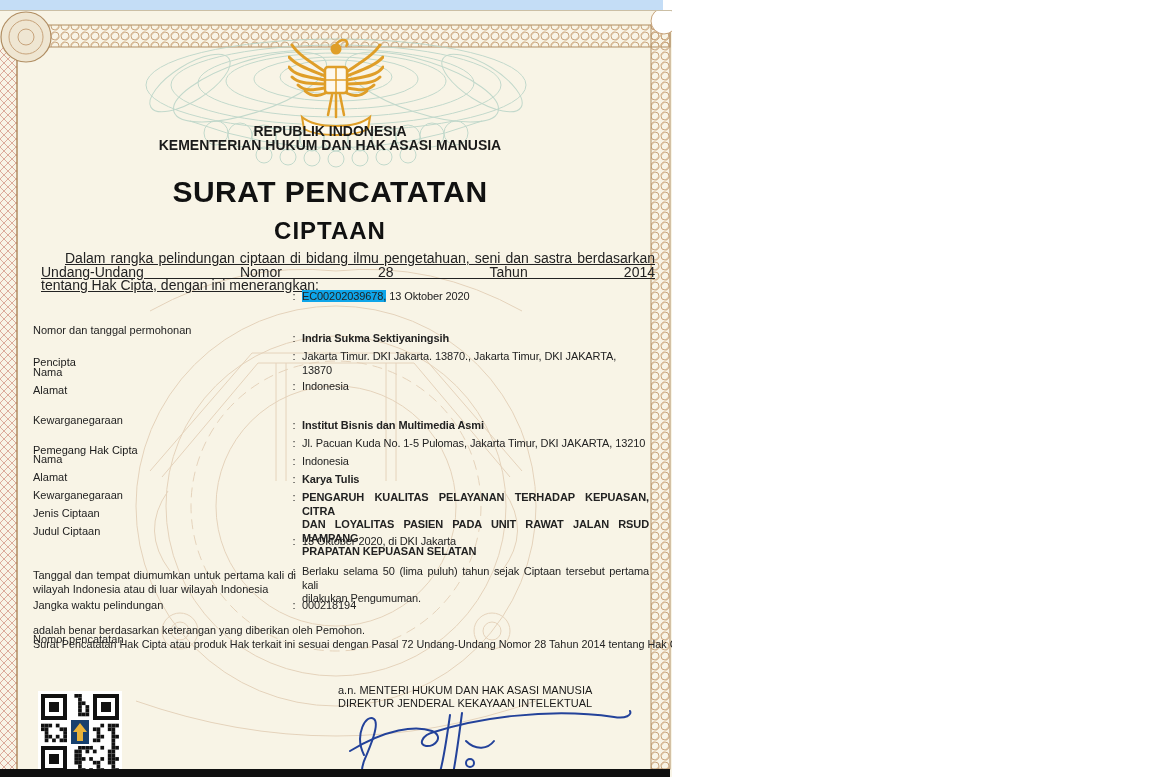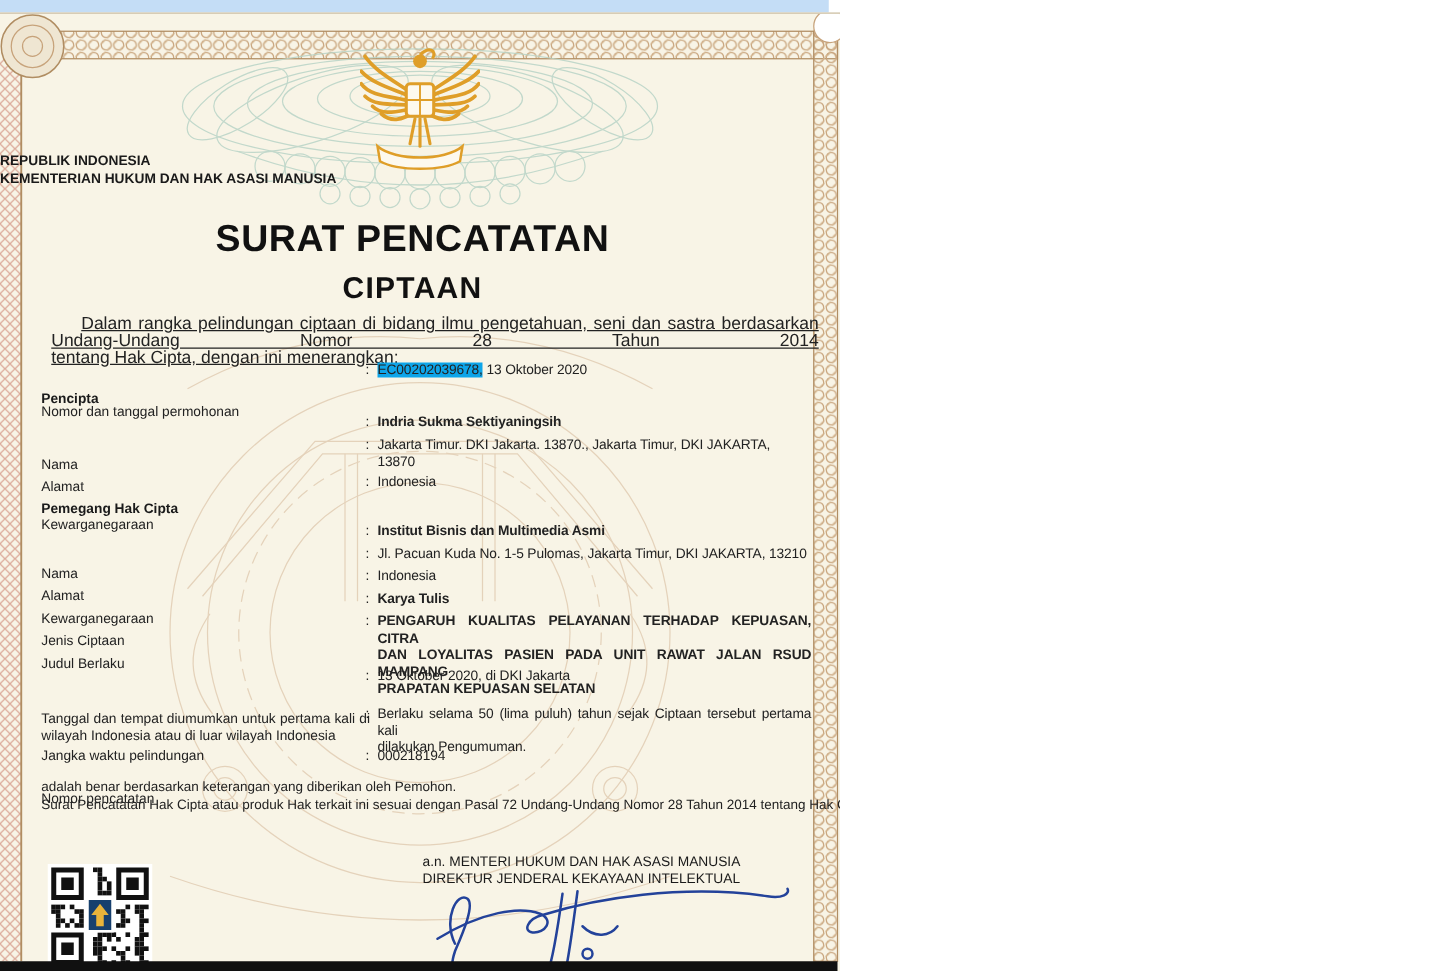--- a/index.html
+++ b/index.html
@@ -2,36 +2,36 @@
 <html><head>
 <meta charset="utf-8">
 <style>
   html,body{margin:0;padding:0;}
   body{width:1152px;height:777px;background:#ffffff;position:relative;overflow:hidden;
        font-family:"Liberation Sans",sans-serif;}
   .top-strip{position:absolute;left:0;top:0;width:663px;height:10px;background:#c4ddf6;}
   .cert{position:absolute;left:0;top:10px;width:672px;height:767px;background:#f8f4e6;
         overflow:hidden;border-top:1px solid #cbbfa5;}
   .cert svg.deco{position:absolute;pointer-events:none;}
-  .hdr{position:absolute;left:0;width:660px;text-align:left;font-weight:bold;
-       font-size:11px;color:#1a1a1a;z-index:3;}
+  .hdr{position:absolute;left:0;width:660px;text-align:center;font-weight:bold;
+       font-size:14px;color:#1a1a1a;z-index:3;}
   .title{position:absolute;left:0;width:660px;text-align:center;font-weight:bold;color:#111;z-index:3;}
   .t1{top:164px;font-size:30px;letter-spacing:.5px;}
   .t2{top:206px;font-size:24px;letter-spacing:1px;}
   .intro{position:absolute;left:41px;top:241px;width:614px;font-size:14px;color:#222;z-index:3;text-decoration:underline;}
   .line{line-height:13.5px;}
   .j{text-align:justify;text-align-last:justify;}
   .ind{text-indent:24px;}
   .row{position:absolute;left:0;width:672px;z-index:3;}
   .lbl{position:absolute;left:33px;width:263px;font-size:11px;color:#222;line-height:13.5px;margin-top:34px;}
   .colon{position:absolute;left:289px;width:10px;font-size:11px;color:#222;text-align:center;line-height:13.5px;}
   .val{position:absolute;left:302px;width:347px;font-size:11px;color:#222;
        letter-spacing:-.1px;line-height:13.5px;}
   .b{font-weight:bold;}
-  .sec{position:absolute;left:33px;font-weight:bold;font-size:11px;color:#1a1a1a;z-index:3;}
+  .sec{position:absolute;left:33px;font-weight:normal;font-size:11px;color:#1a1a1a;z-index:3;margin-top:43px;}
   .closing{position:absolute;left:33px;font-size:10.8px;color:#222;white-space:nowrap;z-index:3;}
   .signline{position:absolute;left:338px;font-size:11px;color:#1a1a1a;z-index:3;}
   .hl{background:#0ea5e9;}
   .qr{position:absolute;left:38px;top:680px;width:84px;height:84px;z-index:4;}
   .sigwrap{position:absolute;left:346px;top:688px;width:300px;height:79px;z-index:4;}
   .bottom-bar{position:absolute;left:0;top:758px;width:670px;height:9px;background:#101010;z-index:6;}
 </style>
 </head>
 <body>
 
@@ -203,21 +203,21 @@
     <div class="val">Indonesia</div>
   </div>
 
   <div class="row" style="top:462px">
     <div class="lbl">Jenis Ciptaan</div>
     <div class="colon">:</div>
     <div class="val b">Karya Tulis</div>
   </div>
 
   <div class="row" style="top:480px">
-    <div class="lbl">Judul Berlaku</div>
+    <div class="lbl">Judul Ciptaan</div>
     <div class="colon">:</div>
     <div class="val b">
       <div class="line j">PENGARUH KUALITAS PELAYANAN TERHADAP KEPUASAN, CITRA</div>
       <div class="line j">DAN LOYALITAS PASIEN PADA UNIT RAWAT JALAN RSUD MAMPANG</div>
       <div class="line">PRAPATAN KEPUASAN SELATAN</div>
     </div>
   </div>
 
   <div class="row" style="top:524px">
     <div class="lbl">

